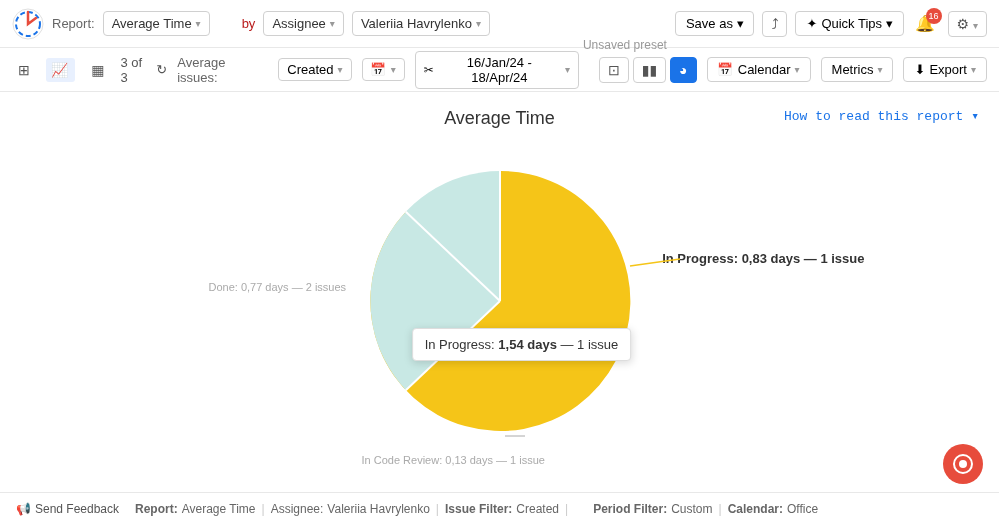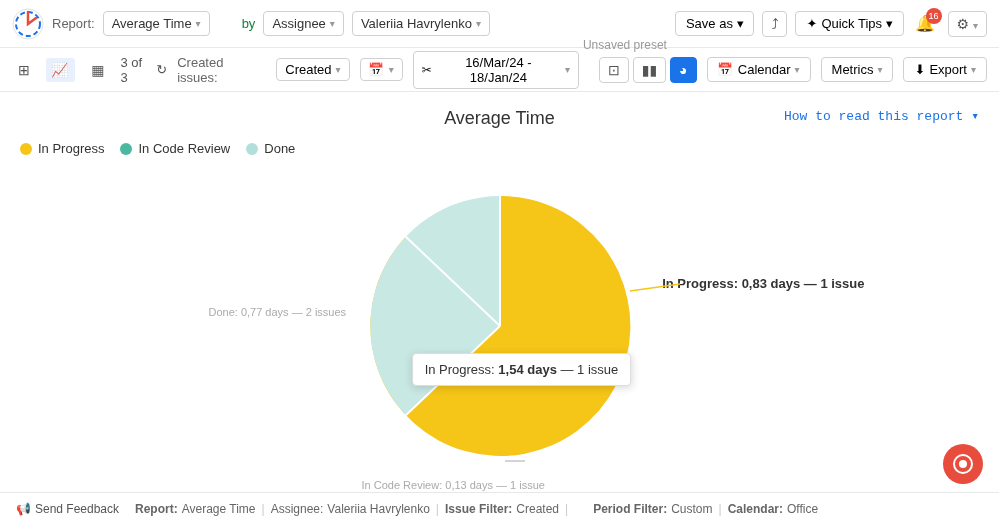--- a/index.html
+++ b/index.html
@@ -12,21 +12,21 @@
       background: #fff;
     }
     .logo { width: 32px; height: 32px; flex-shrink: 0; }
     .report-label { color: #666; font-size: 13px; }
     .select-btn {
       display: flex; align-items: center; gap: 4px;
       border: 1px solid #d0d0d0; border-radius: 4px; padding: 4px 8px;
       background: #fff; cursor: pointer; font-size: 13px; color: #333;
     }
     .select-btn .chevron { font-size: 10px; color: #999; }
-    .by-label { color: #15803d; padding-left: 24px; }
+    .by-label { color: #b91c1c; padding-left: 24px; }
     .spacer { flex: 1; }
     .unsaved-preset { color: #999; font-size: 12px; margin-top: 42px; }
     .save-btn {
       display: flex; align-items: center; gap: 4px;
       border: 1px solid #d0d0d0; border-radius: 4px; padding: 4px 10px;
       background: #fff; cursor: pointer; font-size: 13px;
     }
     .share-btn {
       border: 1px solid #d0d0d0; border-radius: 4px; padding: 4px 8px;
       background: #fff; cursor: pointer; font-size: 14px; color: #555;
@@ -202,35 +202,35 @@
   </button>
   <button class="table-btn">
     <span>▦</span>
   </button>
 
   <span class="count-refresh">
     <span>3 of 3</span>
     <span>↻</span>
   </span>
 
-  <span class="filter-label">Created issues:</span>
+  <span class="filter-label">Average issues:</span>
 
   <button class="filter-btn">
     <span>Created</span>
     <span style="font-size:10px;color:#999;">▾</span>
   </button>
 
   <button class="date-btn">
     <span>📅</span>
     <span style="font-size:10px;color:#999;">▾</span>
   </button>
 
   <button class="period-btn">
     <span style="font-size:12px;">✂</span>
-    <span>16/Mar/24 - 18/Jan/24</span>
+    <span>16/Jan/24 - 18/Apr/24</span>
     <span style="font-size:10px;color:#999;">▾</span>
   </button>
 
   <div class="second-bar-spacer"></div>
 
   <div class="view-btns">
     <button class="view-icon-btn">
       <span>⊡</span>
     </button>
     <button class="view-icon-btn">
@@ -256,34 +256,20 @@
     <span>⬇</span>
     <span>Export</span>
     <span style="font-size:10px;color:#999;">▾</span>
   </button>
 </div>
 
 <div class="main-content">
   <h2 class="chart-title">Average Time</h2>
   <a class="how-to-read">How to read this report ▾</a>
 
-  <div class="legend">
-    <div class="legend-item">
-      <div class="legend-dot" style="background:#f5c518;"></div>
-      <span>In Progress</span>
-    </div>
-    <div class="legend-item">
-      <div class="legend-dot" style="background:#4db8a0;"></div>
-      <span>In Code Review</span>
-    </div>
-    <div class="legend-item">
-      <div class="legend-dot" style="background:#b2dfdb;"></div>
-      <span>Done</span>
-    </div>
-  </div>
 
   <div class="chart-area">
     <div class="pie-container">
       
       <svg class="pie-svg" viewBox="0 0 300 300">
 
         <g transform="translate(150,150)">
 
           <path d="M0,0 L0,-130 A130,130 0 1,1 -94.2,-89.2 Z" fill="#f5c518"></path>
 

